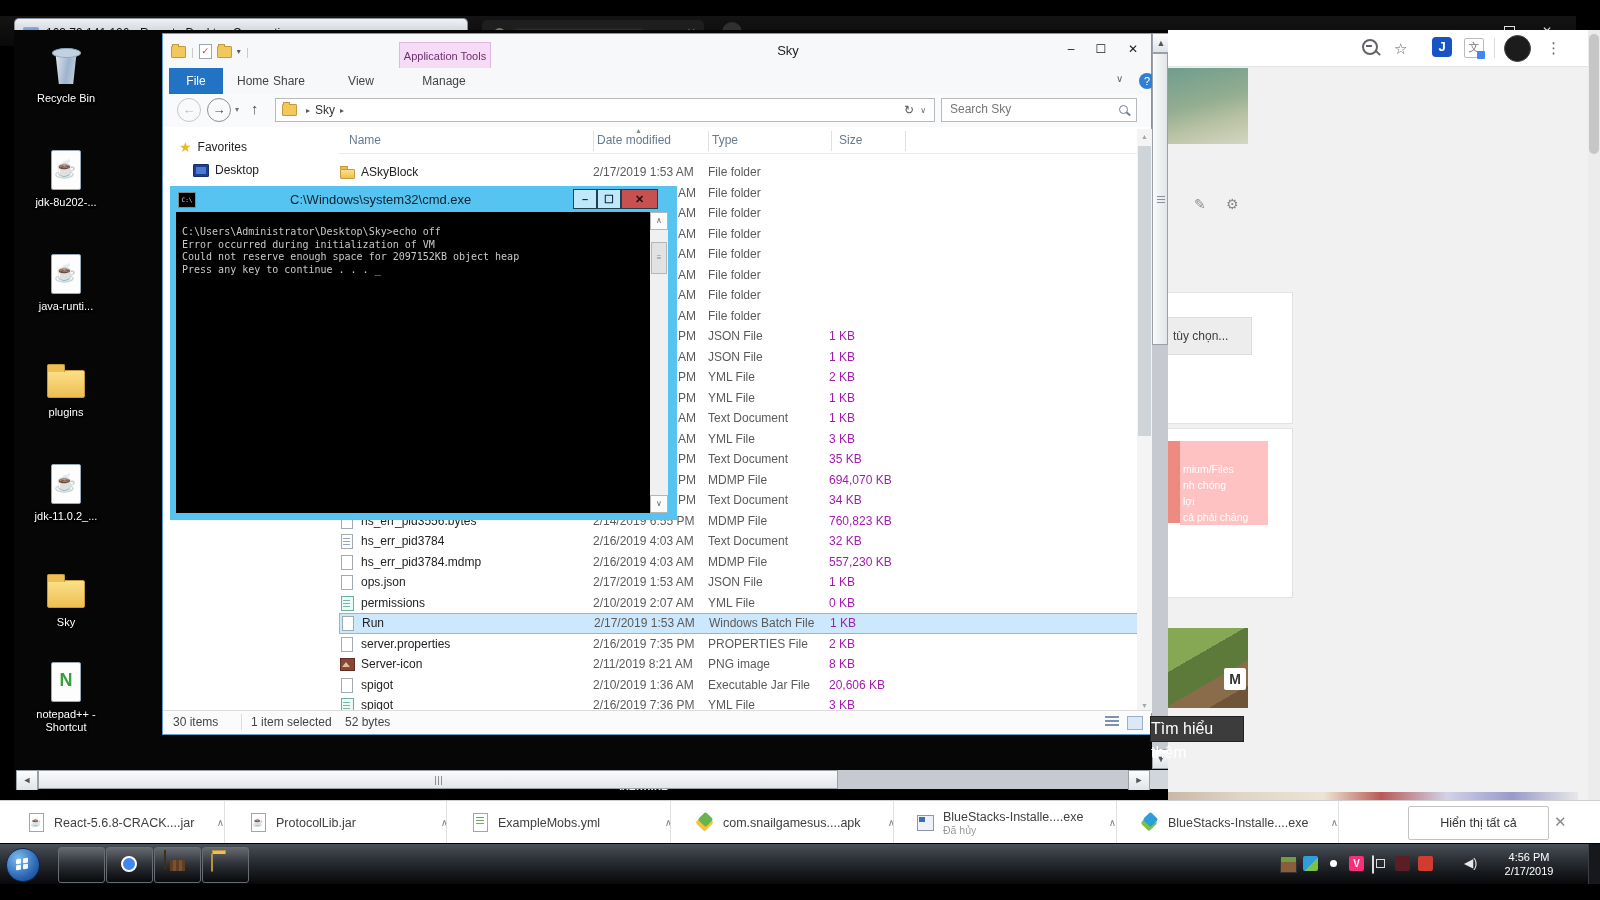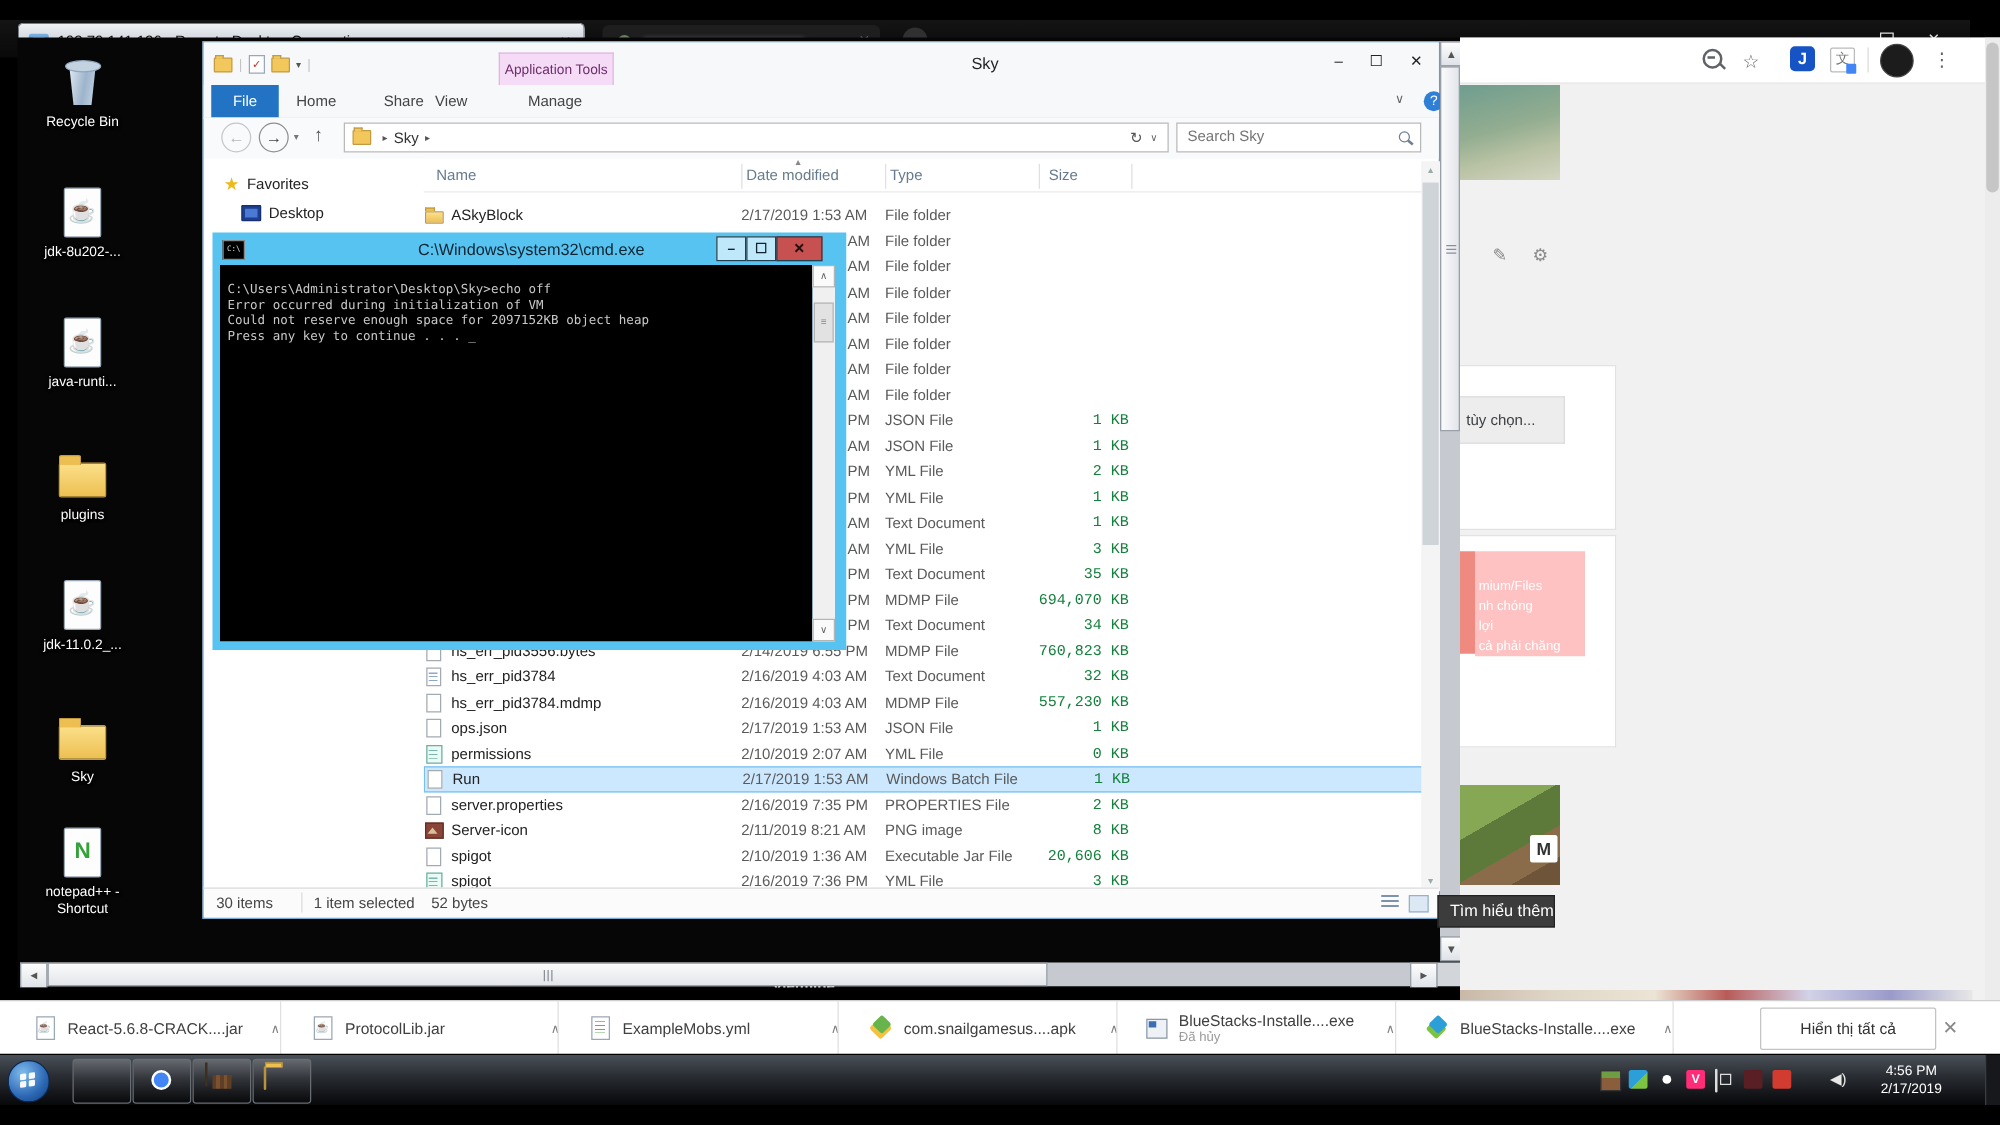--- a/index.html
+++ b/index.html
@@ -143,21 +143,21 @@
   .hdr-sep{position:absolute;top:2px;width:1px;height:20px;background:#e0e0e0;}
   #sort-asc{position:absolute;left:296px;top:-2px;color:#888;font-size:7px;}
   
   #file-rows{position:absolute;left:176px;top:128px;width:800px;height:551px;overflow:hidden;}
   .frow{display:flex;align-items:center;height:20.5px;box-sizing:border-box;}
   .frow.sel{background:#cbe8ff;border:1px solid #77c0ee;}
   .c-name{width:232px;color:#222;white-space:nowrap;overflow:hidden;}
   .c-date{width:115px;color:#5a5a5a;white-space:pre;}
   .c-date.frag{text-align:right;padding-right:12px;box-sizing:border-box;}
   .c-type{width:121px;color:#5a5a5a;}
-  .c-size{width:74px;color:#15803d;text-align:right;font-family:Liberation Mono, monospace;}
+  .c-size{width:74px;color:#a21caf;}
   .fic{width:16px;height:16px;flex:0 0 16px;margin-right:6px;position:relative;font-size:9px;text-align:center;line-height:15px;}
   .fic-folder:before{content:"";position:absolute;left:1px;top:5px;width:13px;height:8px;background:linear-gradient(#fbe089,#edbf52);border:1px solid #c49a40;border-radius:1px;}
   .fic-folder:after{content:"";position:absolute;left:1px;top:2px;width:6px;height:2px;background:#edbf52;border:1px solid #c49a40;border-bottom:none;}
   .fic-file:before,.fic-text:before,.fic-batch:before,.fic-jar:before{content:"";position:absolute;left:2px;top:1px;width:10px;height:13px;background:#fff;border:1px solid #a2aab2;}
   .fic-text:after{content:"";position:absolute;left:4px;top:5px;width:7px;height:7px;background:repeating-linear-gradient(#8fa7c4 0 1px,transparent 1px 3px);}
   .fic-note:before{content:"";position:absolute;left:2px;top:1px;width:11px;height:13px;background:#eafaf6;border:1px solid #6fae9f;}
   .fic-note:after{content:"";position:absolute;left:4px;top:5px;width:7px;height:7px;background:repeating-linear-gradient(#79b7ab 0 1px,transparent 1px 3px);}
   .fic-image:before{content:"";position:absolute;left:1px;top:2px;width:13px;height:11px;background:#8a4538;border:1px solid #5e2f24;}
   .fic-image:after{content:"";position:absolute;left:3px;top:6px;width:0;height:0;border-left:4px solid transparent;border-right:4px solid transparent;border-bottom:5px solid #d8c09a;}
   .fic-batch{color:#4a6f94;}
@@ -172,21 +172,21 @@
   #statusbar .st{position:absolute;top:4px;}
   .st-sep{position:absolute;top:3px;width:1px;height:16px;background:#dcdcdc;}
   .view-ic1{position:absolute;left:942px;top:5px;width:14px;height:12px;background:repeating-linear-gradient(#7d93ad 0 2px,transparent 2px 4px);}
   .view-ic2{position:absolute;left:964px;top:5px;width:14px;height:12px;border:1px solid #9ab0c8;background:#dce8f4;}
 
   
   #cmd{position:absolute;left:156px;top:156px;width:507px;height:334px;background:#57c3f1;z-index:5;}
   #cmd-title{position:absolute;left:0;top:0;width:100%;height:26px;display:flex;align-items:center;}
   #cmd-ico{position:absolute;left:8px;top:6px;width:16px;height:14px;background:#000;border:1px solid #888;color:#ddd;
     font-size:6px;line-height:13px;text-align:center;font-family:"DejaVu Sans Mono",monospace;}
-  #cmd-title-text{position:absolute;left:120px;width:270px;text-align:center;font-size:13px;color:#0d2330;}
+  #cmd-title-text{position:absolute;left:120px;width:270px;text-align:left;font-size:13px;color:#0d2330;}
   .cmd-btn{position:absolute;top:3px;height:20px;border:1px solid #20404f;box-sizing:border-box;text-align:center;
     line-height:18px;font-size:11px;color:#13242e;font-weight:bold;background:#bfe9fb;}
   #cmd-close{background:#c75050;color:#231010;}
   #cmd-body{position:absolute;left:6px;top:26px;width:474px;height:301px;background:#000;
     font-family:"DejaVu Sans Mono",monospace;font-size:10px;line-height:12.5px;color:#c8c8c8;padding:14px 0 0 6px;box-sizing:border-box;}
   #cmd-scroll{position:absolute;left:480px;top:26px;width:18px;height:301px;background:#f0f0f0;}
   .cs-box{position:absolute;left:0;width:18px;height:18px;background:#fbfbfb;border:1px solid #b5b5b5;box-sizing:border-box;
     color:#666;font-size:8px;text-align:center;line-height:16px;}
   #cs-thumb{position:absolute;left:1px;top:30px;width:16px;height:32px;background:#e2e2e2;border:1px solid #b5b5b5;box-sizing:border-box;
     color:#888;font-size:8px;text-align:center;line-height:30px;letter-spacing:0;}
@@ -241,22 +241,22 @@
   .tr-plug{border:1px solid #ddd;border-radius:2px;position:relative;box-sizing:border-box;}
   .tr-plug:after{content:"";position:absolute;left:3px;top:3px;width:7px;height:7px;border:1px solid #ddd;}
   .tr-app-dark{background:#5a1f24;border-radius:2px;}
   .tr-app-red{background:#d23b2f;border-radius:2px;}
   .tr-network-flag{background:#e8e8e8;clip-path:polygon(0 0,100% 15%,100% 70%,0 85%);position:relative;}
   .tr-network-flag:after{content:"✕";position:absolute;right:-3px;bottom:-4px;color:#e03a2f;font-size:9px;font-weight:bold;}
   .tr-speaker{color:#e8e8e8;font-size:12px;line-height:15px;}
   #clock{position:absolute;left:1490px;top:6px;width:78px;text-align:center;color:#fff;font-size:11px;line-height:14px;}
   #show-desktop{position:absolute;left:1588px;top:0;width:12px;height:40px;background:#17181c;border-left:1px solid #3a3d42;}
 
-  #tooltip{position:absolute;left:1150px;top:716px;width:92px;height:24px;background:#3c3c3c;color:#fff;font-size:13px;
-    text-align:right;line-height:24px;z-index:6;border:1px solid #222;}
+  #tooltip{position:absolute;left:1150px;top:716px;width:92px;height:24px;background:#3c3c3c;color:#fff;font-size:16px;
+    text-align:left;line-height:24px;z-index:6;border:1px solid #222;}
 </style>
 </head>
 <body>
 
 <div id="screen">
 
   <div id="topbar">
     <div id="rdp-tab">
       <span class="rdp-ico"></span>
       <span>103.79.141.126 - Remote Desktop Connection</span>
@@ -354,21 +354,21 @@
         </div>
         <div id="apptools">Application Tools</div>
         <div id="ex-title">Sky</div>
         <div class="ex-btn" style="left:893px;width:30px;">–</div>
         <div class="ex-btn" style="left:923px;width:30px;">☐</div>
         <div class="ex-btn" style="left:953px;width:34px;">✕</div>
       </div>
       <div id="ex-tabs">
         <div class="ex-tab file" style="left:6px;width:54px;">File</div>
         <div class="ex-tab" style="left:66px;width:48px;">Home</div>
-        <div class="ex-tab" style="left:134px;width:52px;">Share</div>
+        <div class="ex-tab" style="left:100px;width:52px;">Share</div>
         <div class="ex-tab" style="left:174px;width:48px;">View</div>
         <div class="ex-tab" style="left:236px;width:90px;">Manage</div>
         <span id="tab-chevron">∨</span>
         <span id="help-btn">?</span>
       </div>
       <div id="ex-addr">
         <div class="nav-circle" id="back-btn">←</div>
         <div class="nav-circle" id="fwd-btn">→</div>
         <span id="nav-dd">▾</span>
         <span id="up-btn">↑</span>

